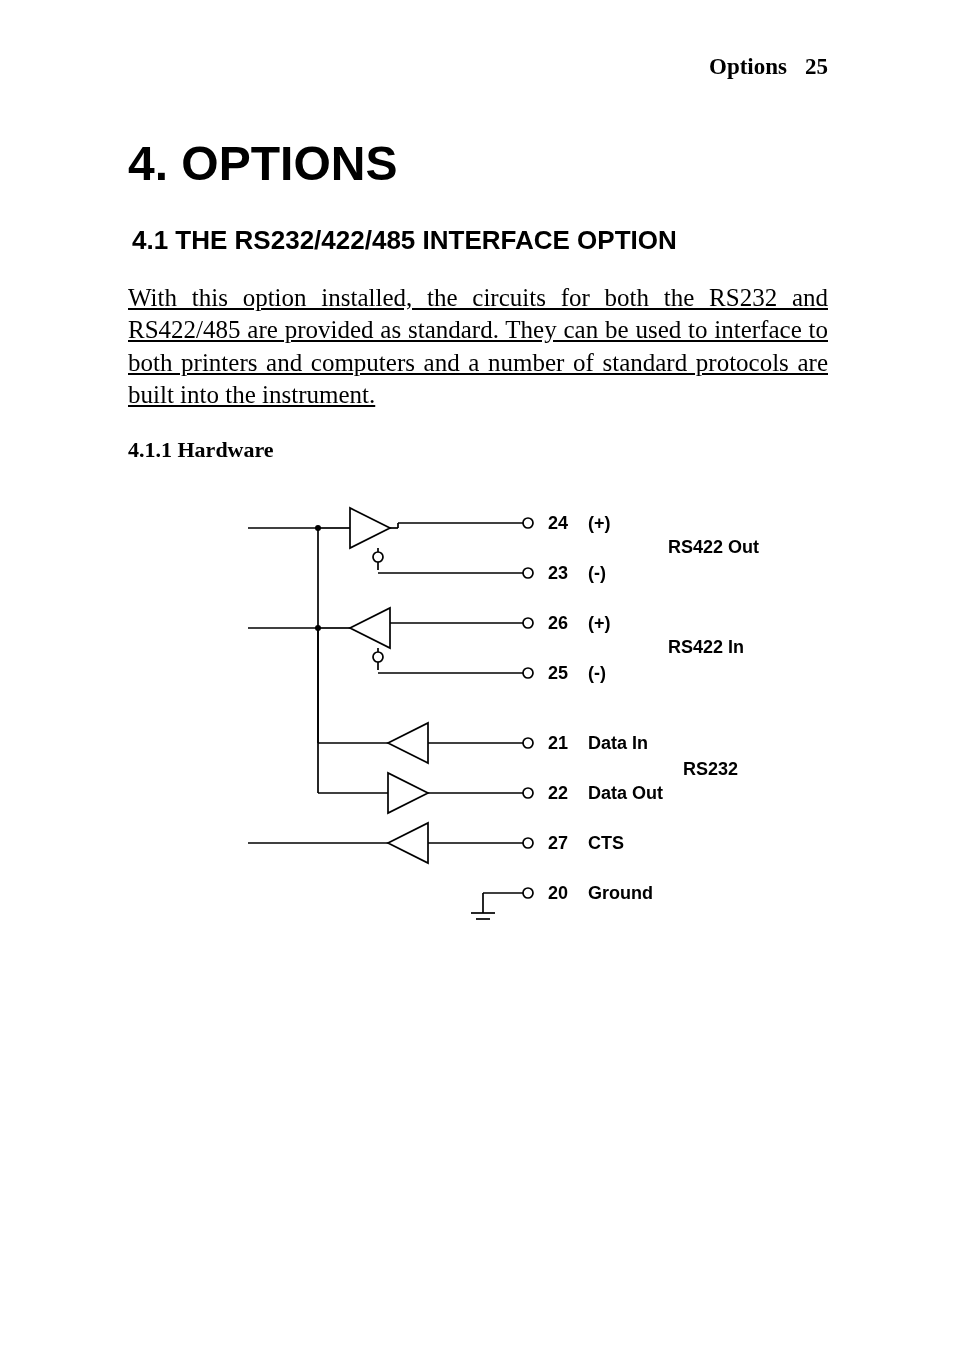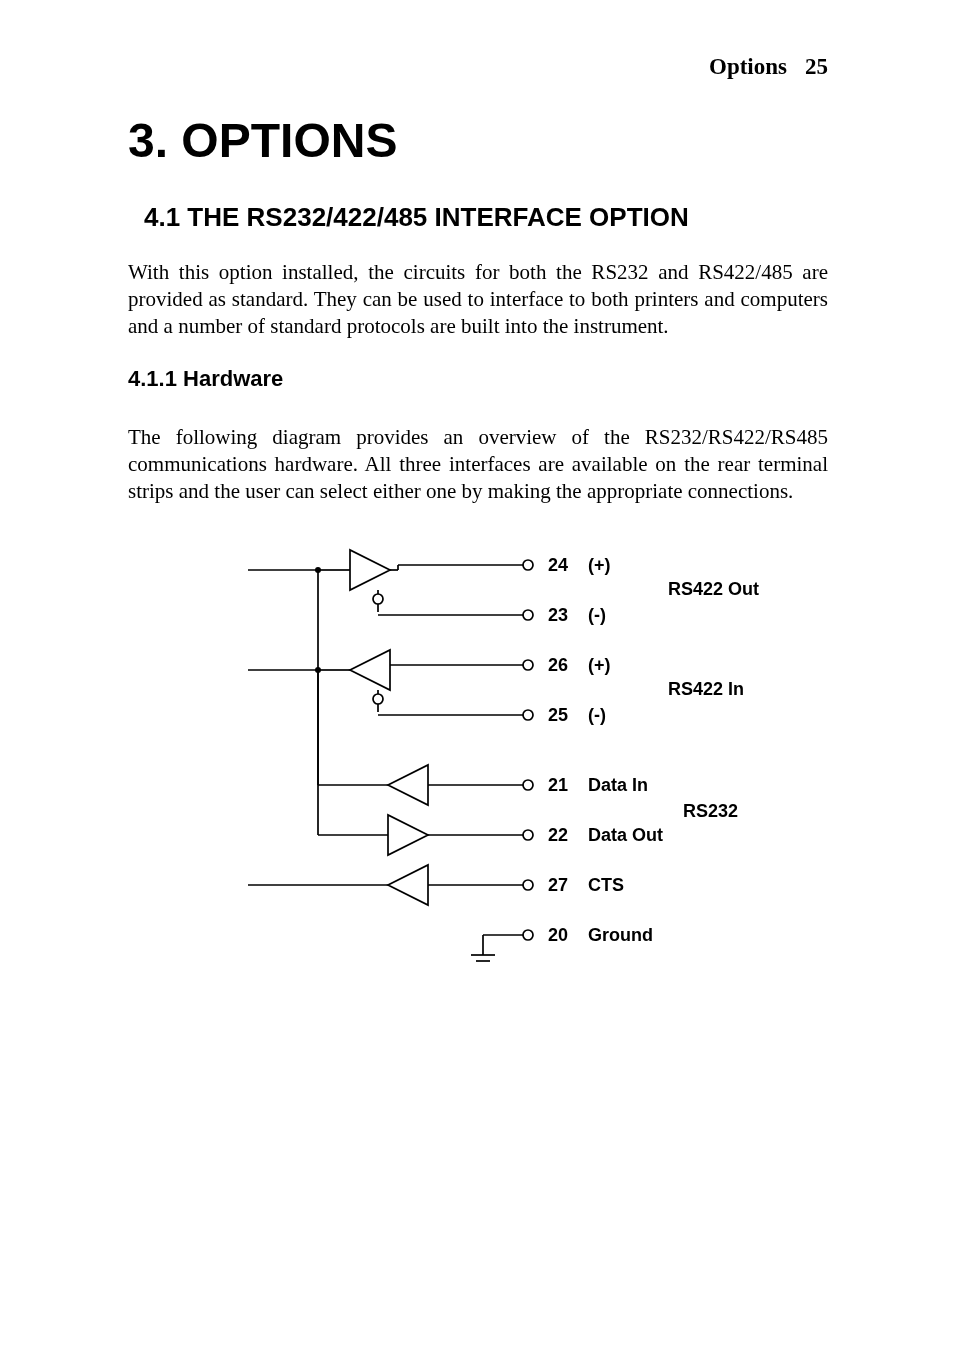--- a/index.html
+++ b/index.html
@@ -15,77 +15,77 @@
   .page{
     position:absolute;
     left:128px;
     width:700px;
     top:54px;
   }
   .runhead{
     text-align:right;
     font-size:23px;
     font-weight:bold;
-    margin-bottom:33px;
+    margin-bottom:56px;
     letter-spacing:0px;
   }
   .runhead .pnum{
     display:inline-block;
     margin-left:18px;
   }
   h1.maintitle{
     font-family:Arial,Helvetica,sans-serif;
     font-weight:bold;
     font-size:48px;
     margin:0 0 34px 0;
     letter-spacing:0px;
   }
   h2.section{
     font-family:Arial,Helvetica,sans-serif;
     font-weight:bold;
     font-size:26px;
-    margin:0 0 26px 16px;
+    margin:0 0 26px 4px;
   }
   h3.subsection{
-    font-family:Liberation Sans, sans-serif;
+    font-family:Liberation Serif, serif;
     font-weight:bold;
     font-size:22px;
-    margin:0 0 32px 0;
+    margin:0 0 24px 0;
   }
   p.body{
-    font-size:21px;
+    font-size:25px;
     line-height:1.29;
     margin:0 0 26px 0;
     text-align:justify;
+    text-decoration:underline;
   }
   .diagram-block{
     margin-top:30px;
     width:700px;
     font-weight:bold;
   }
   svg{display:block}
 </style>
 </head>
 <body>
 
 <div class="page">
 
   <div class="runhead">
     <span>Options</span><span class="pnum">25</span>
   </div>
 
-  <h1 class="maintitle">3. OPTIONS</h1>
+  <h1 class="maintitle">4. OPTIONS</h1>
 
   <h2 class="section">4.1  THE RS232/422/485 INTERFACE OPTION</h2>
 
   <p class="body">With this option installed, the circuits for both the RS232 and RS422/485 are provided as standard.  They can be used to interface to both printers and computers and a number of standard protocols are built into the instrument.</p>
 
   <h3 class="subsection">4.1.1  Hardware</h3>
 
-  <p class="body">The following diagram provides an overview of the RS232/RS422/RS485 communications hardware.  All three interfaces are available on the rear terminal strips and the user can select either one by making the appropriate connections.</p>
 
 
   <div class="diagram-block">
     <svg width="700" height="430" viewBox="0 0 700 430">
       <defs>
         <g id="term">
             <circle r="5" fill="#fff" stroke="#000" stroke-width="1.7"></circle>
           </g>
       </defs>
       <g stroke="#000" stroke-width="1.7" fill="none">

